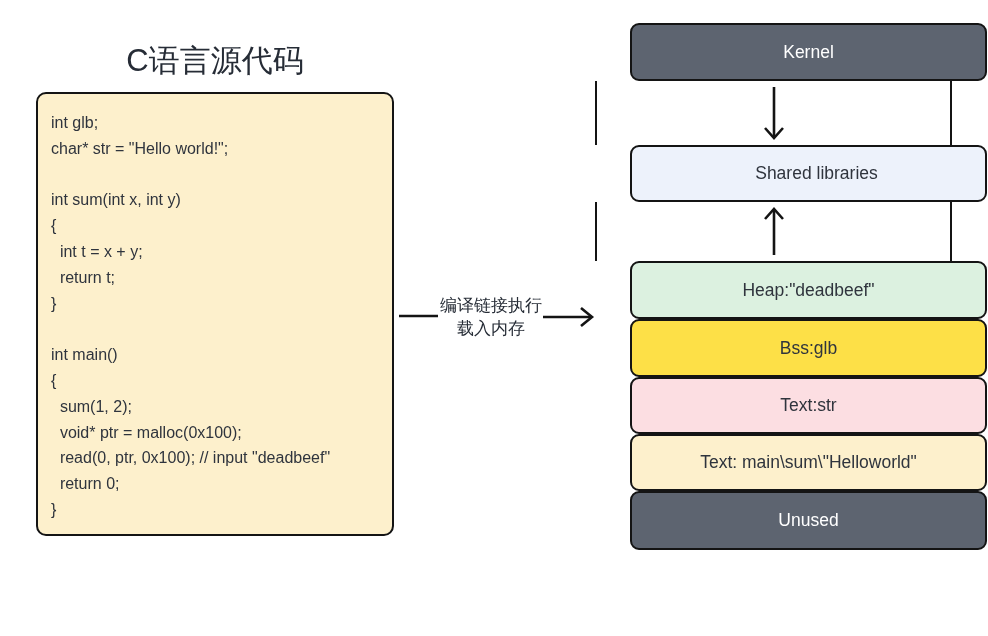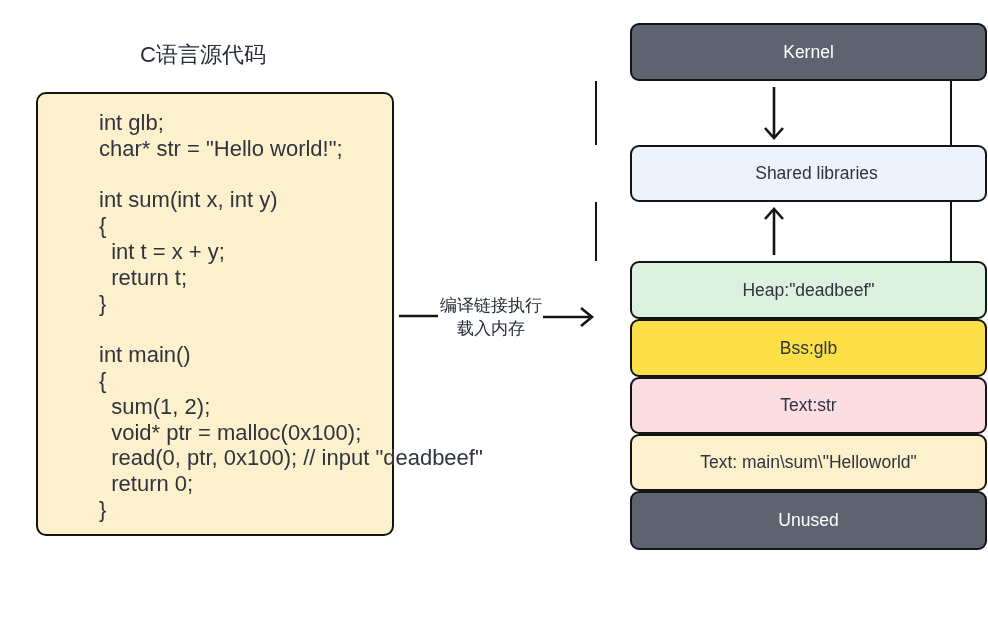--- a/index.html
+++ b/index.html
@@ -10,41 +10,40 @@
     height: 636px;
     background: #ffffff;
     font-family: "Liberation Sans", "DejaVu Sans", sans-serif;
     color: #2b303a;
     overflow: hidden;
   }
 
   
   .page-title {
     position: absolute;
-    left: 24px; top: 40px; width: 358px;
+    left: 36px; top: 40px; width: 358px;
     text-align: center;
-    font-size: 22px;
+    font-size: 31px;
     color: #262c36;
   }
   .code-box {
     position: absolute;
     left: 36px; top: 92px;
     width: 358px; height: 444px;
     background: #fdf0cc;
     border: 2.5px solid #141414;
     border-radius: 10px;
     padding: 16px 8px 0 13px;
   }
   .code-box pre {
     font-family: "Liberation Sans", "DejaVu Sans", sans-serif;
-    font-size: 22px;
+    font-size: 16px;
     line-height: 25.8px;
     color: #2f343d;
     white-space: pre;
-    margin-left: 48px;
   }
 
   
   .connector-left-line { position: absolute; left: 398px; top: 311px; }
   .connector-label {
     position: absolute;
     left: 433px; top: 294px; width: 116px;
     text-align: center;
     font-size: 17px;
     line-height: 23px;

